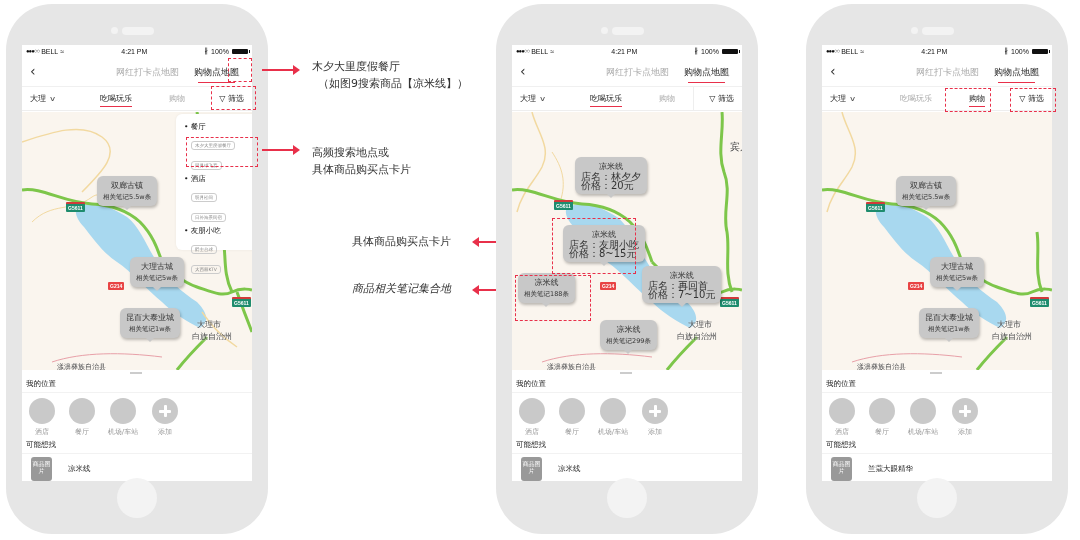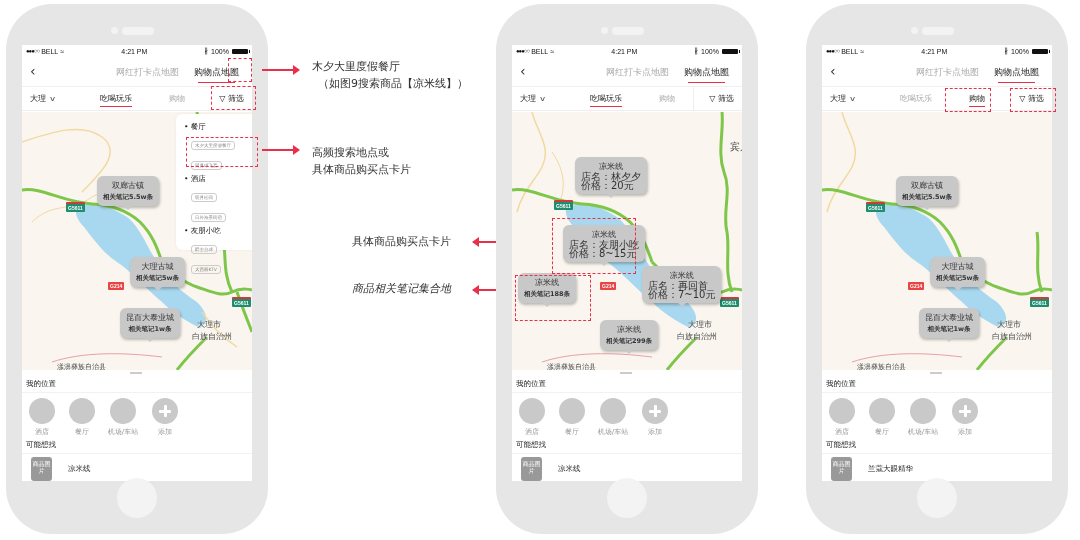--- a/index.html
+++ b/index.html
@@ -41,21 +41,21 @@
   .fb-tab.active::after { content: ""; position: absolute; left: 0; right: 0; bottom: -3px; height: 1.5px; background: #e8304a; }
   .fb-filter { position: absolute; right: 8px; top: 6px; font-size: 8px; color: #222; }
   .fb-divider { position: absolute; right: 48px; top: 0; width: 1px; height: 24px; background: #eee; }
 
   .map { position: absolute; left: 0; top: 67px; width: 230px; height: 258px; background: #faf5ee; overflow: hidden; }
   .map svg.base { position: absolute; left: 0; top: 0; }
 
   .bubble { position: absolute; background: #c8c8c8; border-radius: 6px; box-shadow: 1px 2px 3px rgba(0,0,0,.25); text-align: center; color: #333; padding: 4px 6px; }
   .bubble::after { content: ""; position: absolute; left: 50%; bottom: -4px; margin-left: -4px; border-left: 4px solid transparent; border-right: 4px solid transparent; border-top: 4px solid #c8c8c8; }
   .bubble .bt { font-size: 8px; display: block; }
-  .bubble .bs { font-size: 6.5px; display: block; margin-top: 2px; font-weight: bold; }
+  .bubble .bs { font-size: 6.5px; display: block; margin-top: 2px; }
   .bubble .bl { font-size: 10px; display: block; text-align: left; line-height: 9px; }
 
   .shield { position: absolute; font-size: 5px; color: #fff; padding: 1px 2px; border-radius: 1px; font-family: "Liberation Sans", sans-serif; font-weight: bold; }
   .shield.g { background: #1e8c6e; border-top: 2px solid #d23a3a; }
   .shield.r { background: #e84444; }
   .maplabel { position: absolute; font-size: 8px; color: #444; white-space: nowrap; text-shadow: 0 0 2px #fff; }
 
   .dropdown { position: absolute; background: #fff; border-radius: 6px; box-shadow: 0 0 3px rgba(0,0,0,.06); padding: 6px 8px; }
   .dd-cat { font-size: 7.5px; color: #222; margin-top: 2px; }
   .dd-cat::before { content: "• "; }

